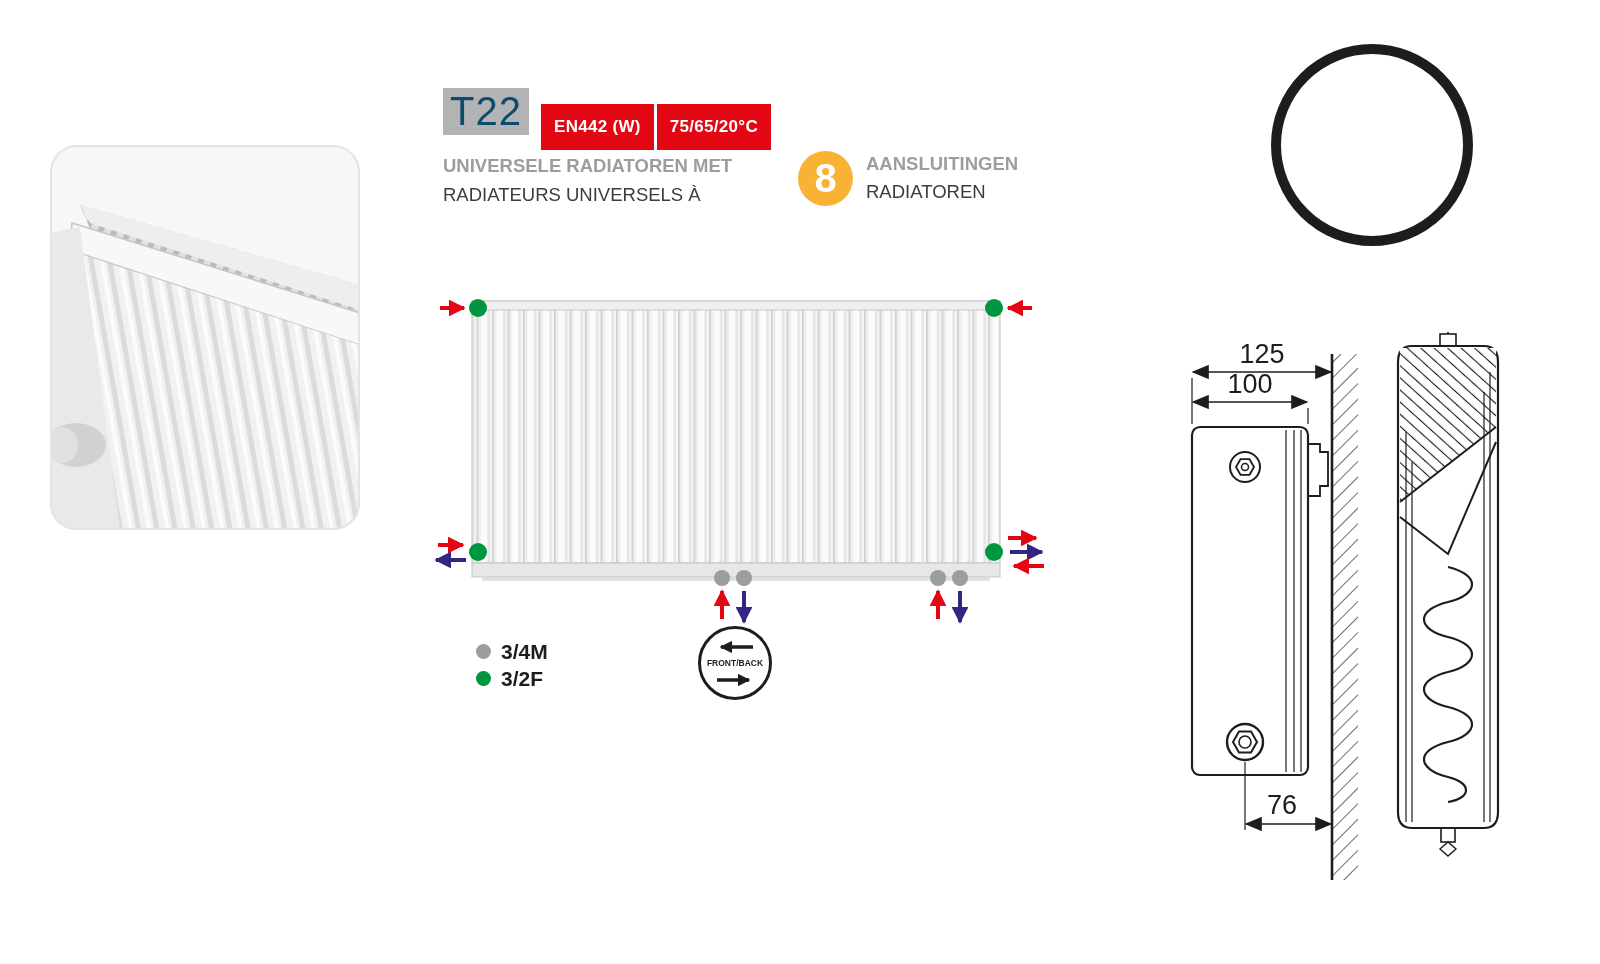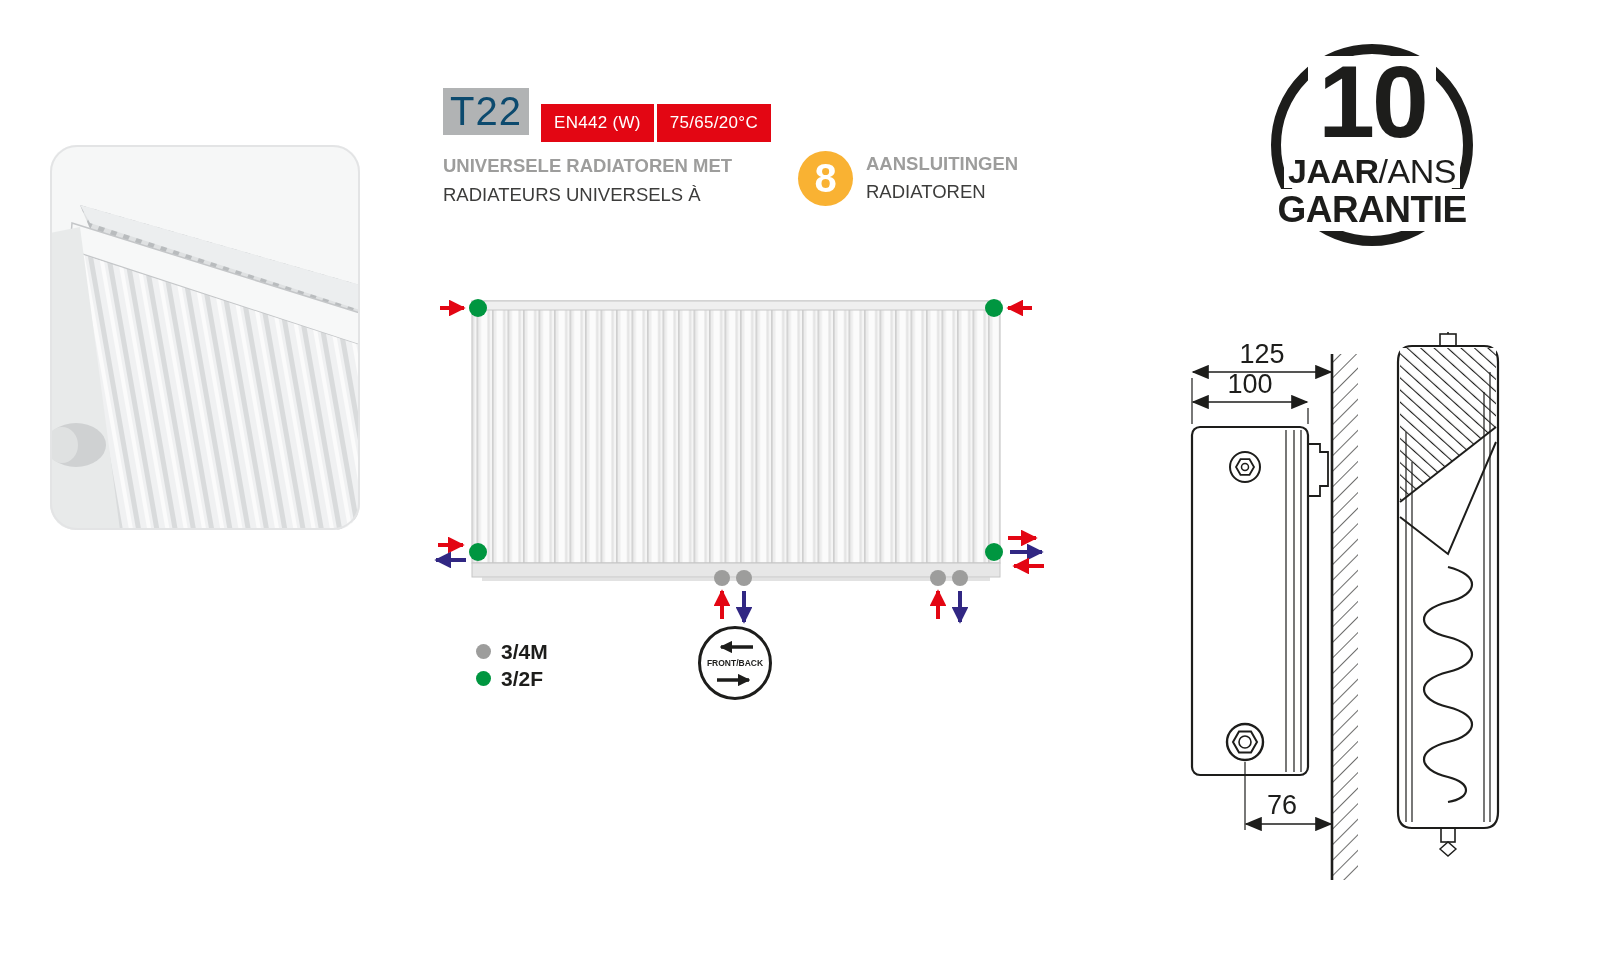--- a/index.html
+++ b/index.html
@@ -15,22 +15,22 @@
 
   
   .model-box {
     left:443px; top:88px; width:86px; height:47px;
     background:#b1b3b4; color:#0c4a6e;
     font-size:40px; font-weight:400; letter-spacing:1px;
     display:flex; align-items:center; justify-content:center;
   }
   .badges { left:541px; top:104px; display:flex; gap:3px; }
   .badge {
-    background:#e30613; color:#ffffff; height:38px;
-    font-size:17px; font-weight:400; letter-spacing:.3px;
+    background:#e30613; color:#ffffff; height:46px;
+    font-size:17px; font-weight:700; letter-spacing:.3px;
     display:flex; align-items:center; padding:16px 13px; white-space:nowrap;
   }
   .badge.temp { background:#e30613; }
   .titles { left:443px; top:151px; line-height:29px; white-space:nowrap; }
   .title-nl { color:#9d9d9c; font-weight:700; font-size:18.5px; }
   .title-fr { color:#3c3c3b; font-weight:400; font-size:18.5px; }
 
   .connections { left:798px; top:150px; display:flex; align-items:center; gap:13px; }
   .conn-circle {
     width:55px; height:55px; border-radius:50%; background:#f9b233;
@@ -195,25 +195,20 @@
     </defs>
     <circle cx="39" cy="39" r="35.5" fill="#ffffff" stroke="#1d1d1b" stroke-width="3"></circle>
     <line x1="57" y1="23" x2="25" y2="23" stroke="#1d1d1b" stroke-width="3.5" marker-end="url(#mBlk)"></line>
     <text x="39" y="42" text-anchor="middle" font-size="8.5" font-weight="700" fill="#1d1d1b">FRONT/BACK</text>
     <line x1="21" y1="56" x2="53" y2="56" stroke="#1d1d1b" stroke-width="3.5" marker-end="url(#mBlk)"></line>
   </svg>
 </div>
 
 <div class="abs warranty">
   <div class="warranty-circle"></div>
-  <div class="warranty-text">
-    <div class="w-years">10</div>
-    <div class="w-line2"><span class="b">JAAR</span><span class="r">/ANS</span></div>
-    <div class="w-line3"><span>GARANTIE</span></div>
-  </div>
 </div>
 
 <div class="abs techdraw">
   <svg width="430" height="560" viewBox="0 0 430 560">
     <defs>
       <pattern id="wallHatch" width="11" height="11" patternUnits="userSpaceOnUse" patternTransform="rotate(45)">
         <rect width="11" height="11" fill="#ffffff"></rect>
         <line x1="0" y1="0" x2="0" y2="11" stroke="#1d1d1b" stroke-width="1.3"></line>
       </pattern>
       <pattern id="grilleHatch" width="9" height="9" patternUnits="userSpaceOnUse" patternTransform="rotate(-48)">

